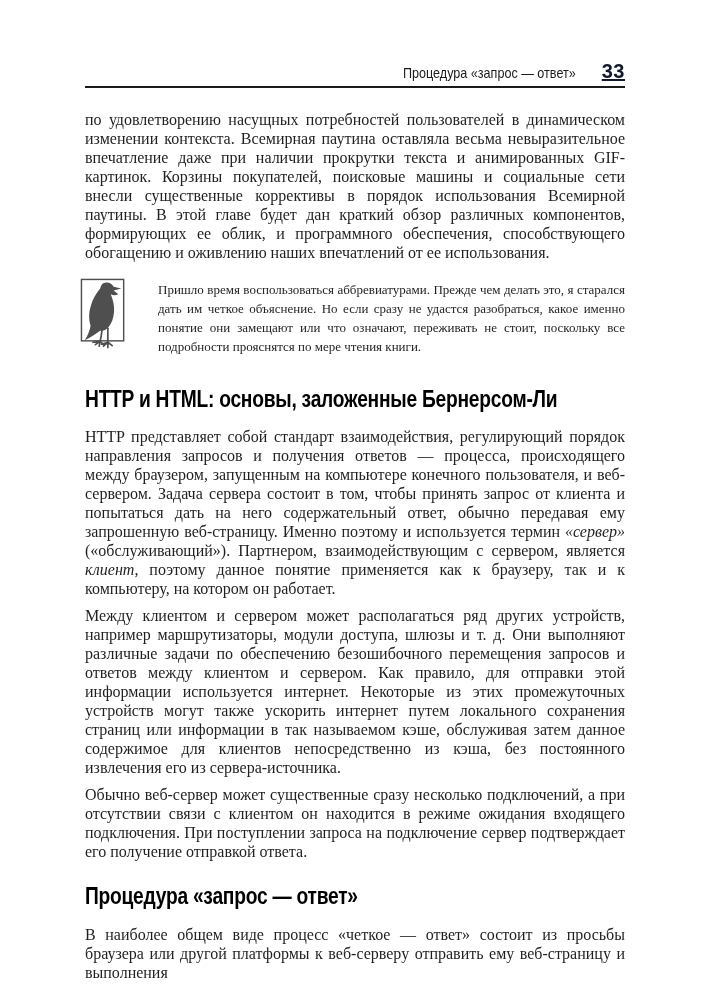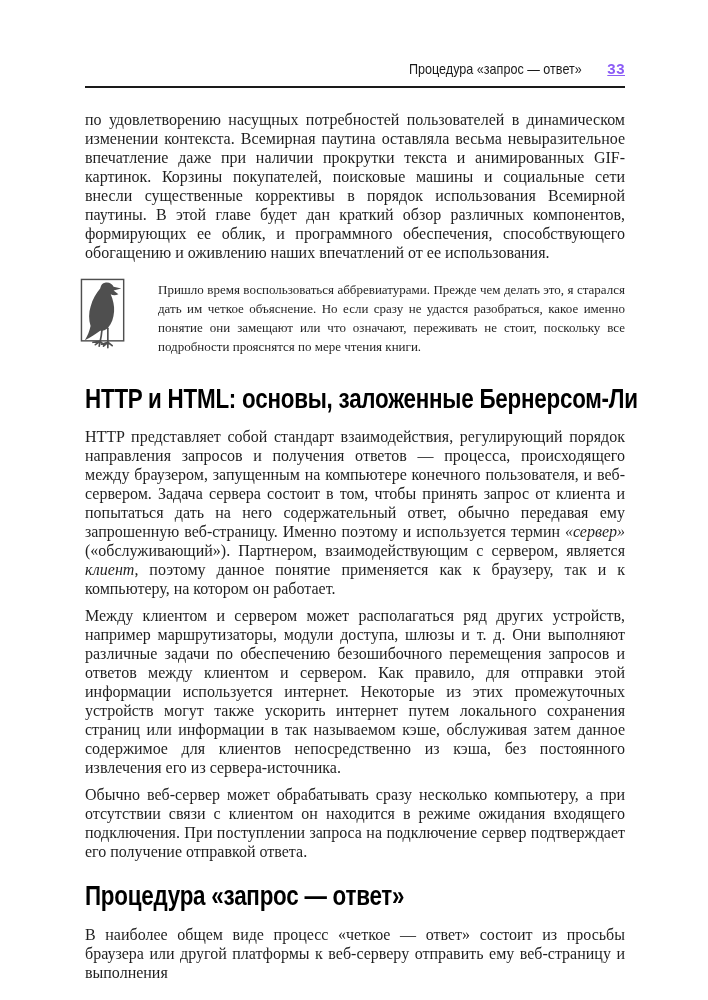--- a/index.html
+++ b/index.html
@@ -33,22 +33,22 @@
     font-size: 15px;
     color: #1a1a1a;
     display: inline-block;
     transform: scaleX(0.84);
     transform-origin: 100% 50%;
     white-space: nowrap;
   }
   .rh-num {
     font-family: "Liberation Sans", sans-serif;
     font-weight: 700;
-    font-size: 15px;
-    color: #8b5cf6;
+    font-size: 20px;
+    color: #0f172a;
     letter-spacing: 0.5px;
     text-decoration: underline;
   }
   .rule {
     border-bottom: 2px solid #1a1a1a;
     margin-top: 4px;
   }
   
   p.body-text {
     font-size: 16px;
@@ -78,21 +78,21 @@
     font-size: 13px;
     line-height: 19px;
     text-align: justify;
     margin-top: 2px;
     color: #1f1f1f;
   }
   
   h1.section-heading {
     font-family: "Liberation Sans", sans-serif;
     font-weight: 700;
-    font-size: 28px;
+    font-size: 24px;
     line-height: 34px;
     color: #000000;
     margin: 26px 0 11px 0;
     white-space: nowrap;
   }
   h1.section-heading .cond {
     display: inline-block;
     transform: scaleX(0.80);
     transform-origin: 0 50%;
     letter-spacing: -0.3px;
@@ -127,19 +127,19 @@
     </span>
     <p class="note-text">Пришло время воспользоваться аббревиатурами. Прежде чем делать это, я старался дать им четкое объяснение. Но если сразу не удастся разобраться, какое именно понятие они замещают или что означают, переживать не стоит, поскольку все подробности прояснятся по мере чтения книги.</p>
   </aside>
 
   <h1 class="section-heading"><span class="cond">HTTP и HTML: основы, заложенные Бернерсом-Ли</span></h1>
 
   <p class="body-text"><span>HTTP представляет собой стандарт взаимодействия, регулирующий порядок направления запросов и получения ответов — процесса, происходящего между браузером, запущенным на компьютере конечного пользователя, и веб-сервером. Задача сервера состоит в том, чтобы принять запрос от клиента и попытаться дать на него содержательный ответ, обычно передавая ему запрошенную веб-страницу. Именно поэтому и используется термин </span><span class="em">«сервер»</span><span> («обслуживающий»). Партнером, взаимодействующим с сервером, является </span><span class="em">клиент</span><span>, поэтому данное понятие применяется как к браузеру, так и к компьютеру, на котором он работает.</span></p>
 
   <p class="body-text">Между клиентом и сервером может располагаться ряд других устройств, например маршрутизаторы, модули доступа, шлюзы и т. д. Они выполняют различные задачи по обеспечению безошибочного перемещения запросов и ответов между клиентом и сервером. Как правило, для отправки этой информации используется интернет. Некоторые из этих промежуточных устройств могут также ускорить интернет путем локального сохранения страниц или информации в так называемом кэше, обслуживая затем данное содержимое для клиентов непосредственно из кэша, без постоянного извлечения его из сервера-источника.</p>
 
-  <p class="body-text">Обычно веб-сервер может обрабатывать сразу несколько компьютеру, а при отсутствии связи с клиентом он находится в режиме ожидания входящего подключения. При поступлении запроса на подключение сервер подтверждает его получение отправкой ответа.</p>
+  <p class="body-text">Обычно веб-сервер может существенные сразу несколько подключений, а при отсутствии связи с клиентом он находится в режиме ожидания входящего подключения. При поступлении запроса на подключение сервер подтверждает его получение отправкой ответа.</p>
 
   <h1 class="section-heading h2-space"><span class="cond">Процедура «запрос — ответ»</span></h1>
 
   <p class="body-text">В наиболее общем виде процесс «четкое — ответ» состоит из просьбы браузера или другой платформы к веб-серверу отправить ему веб-страницу и выполнения</p>
 
 </div>
 
 </body></html>

